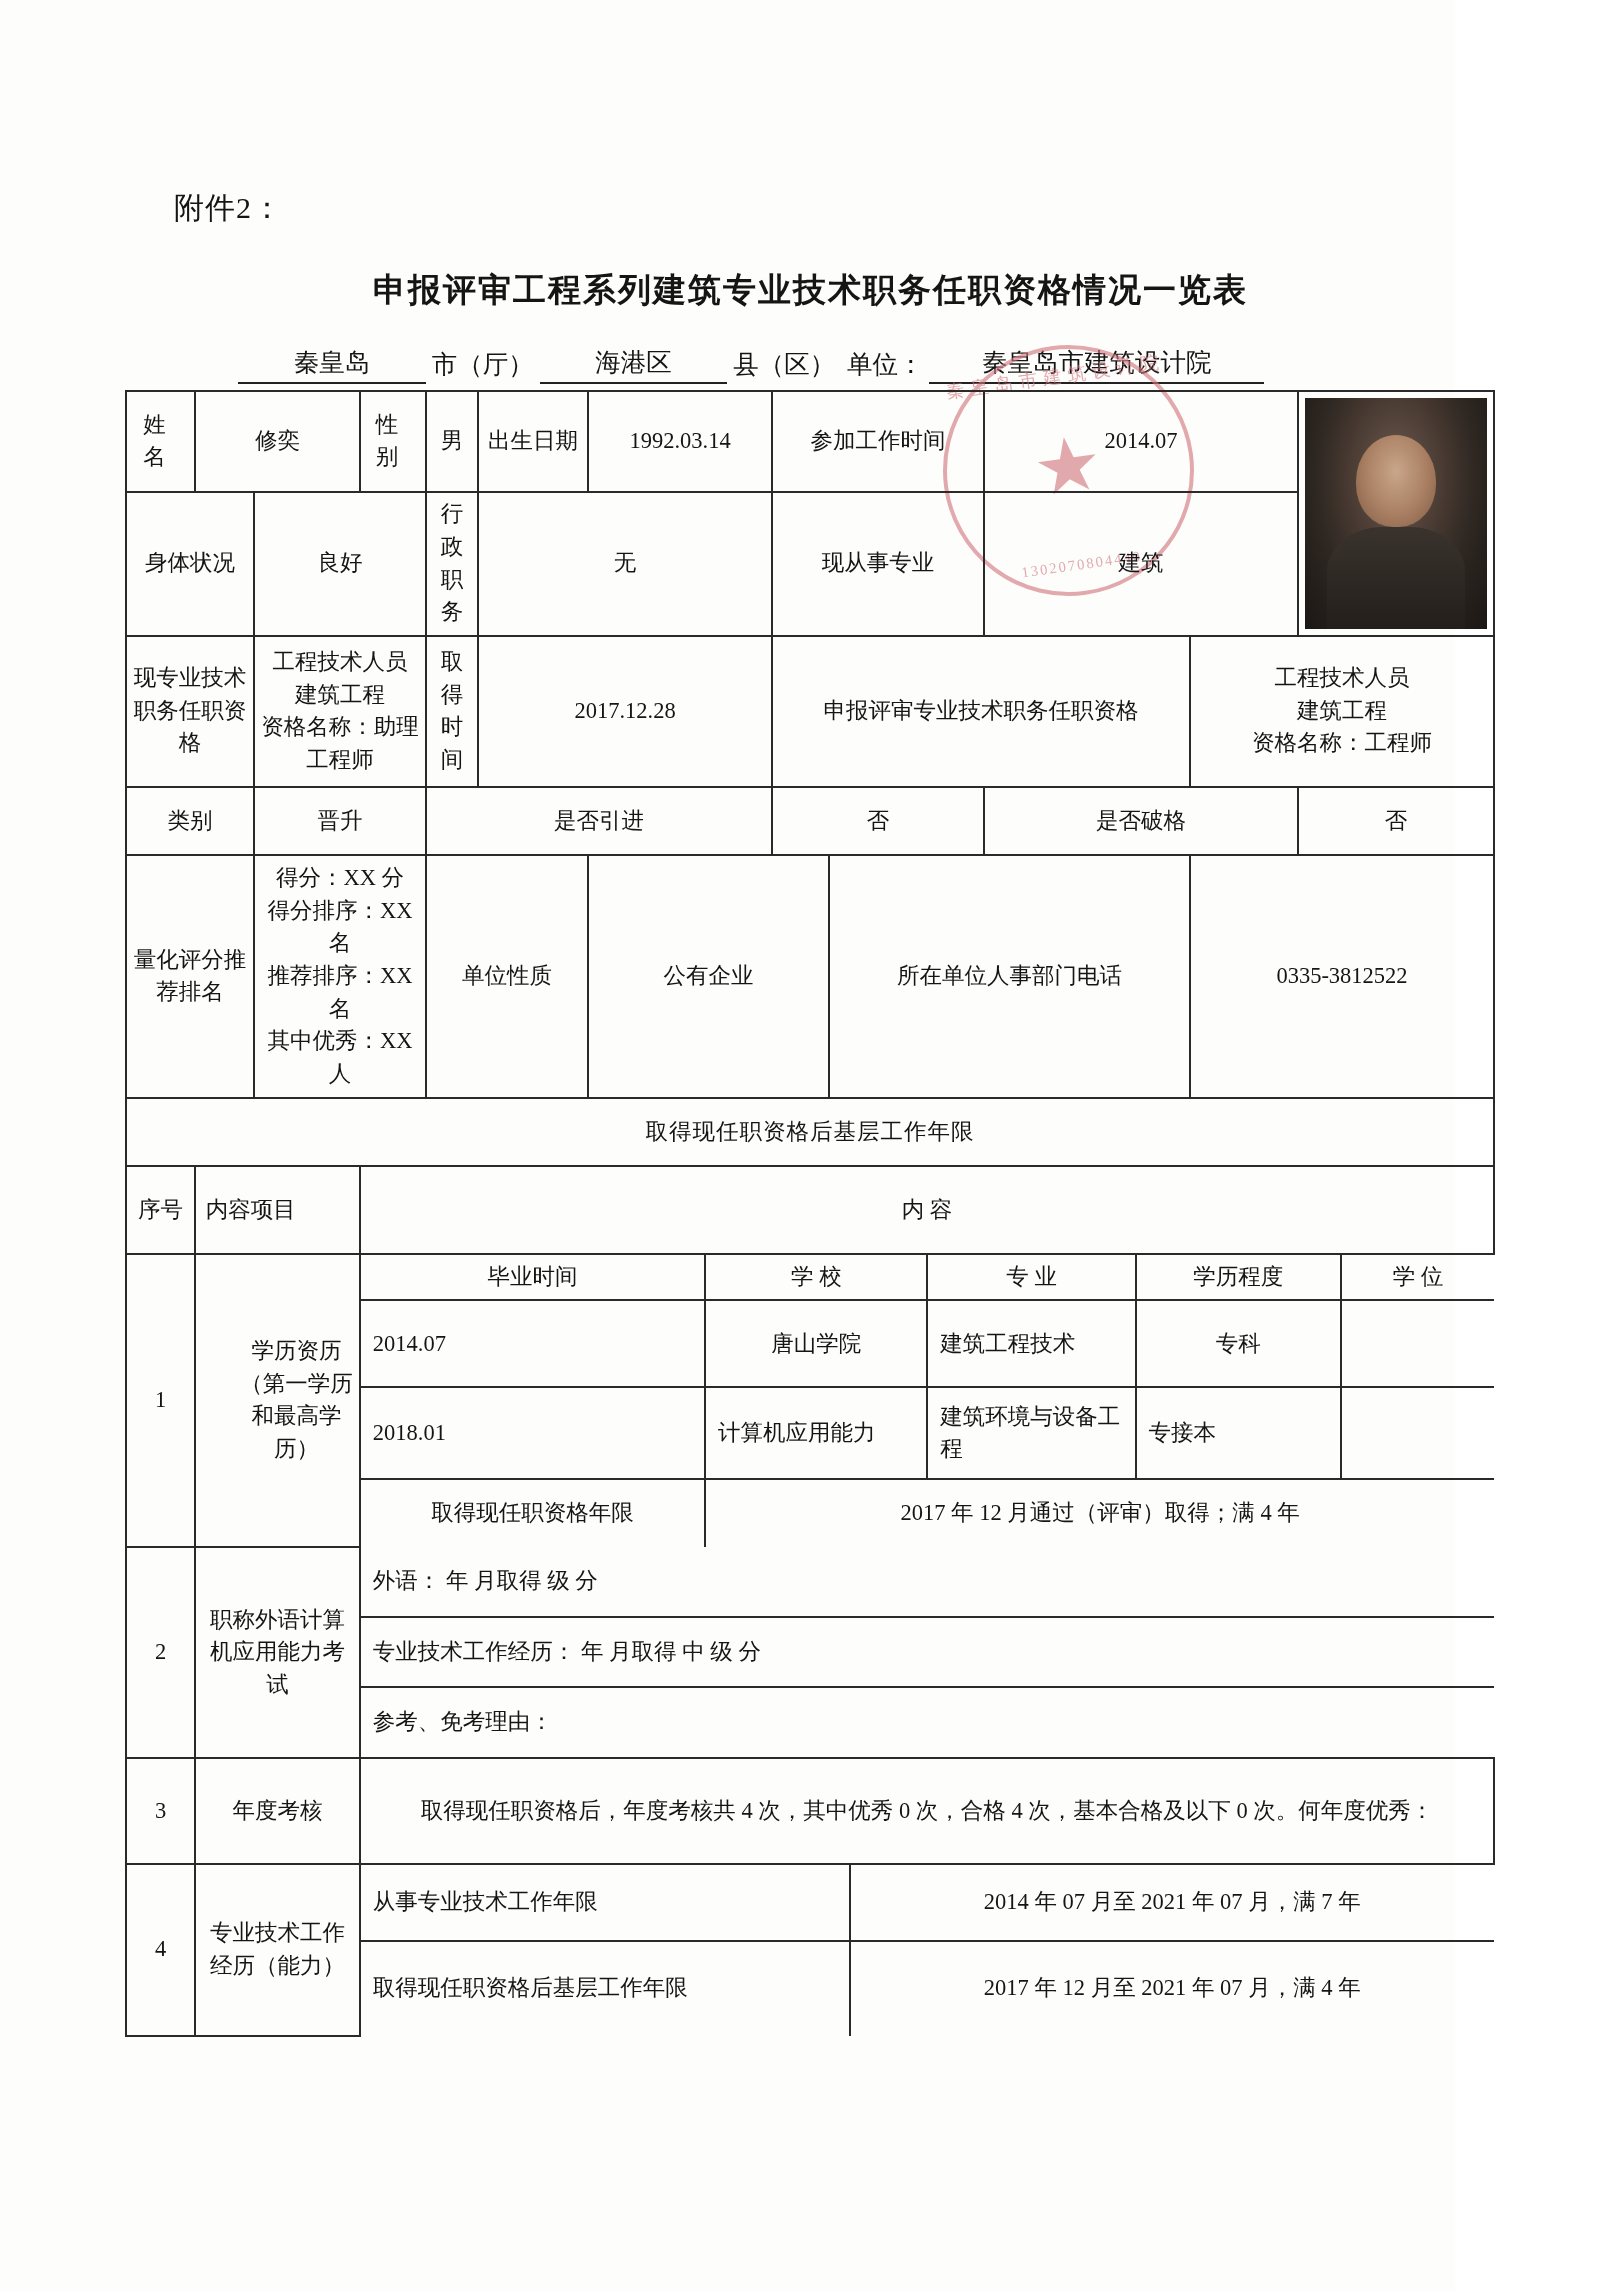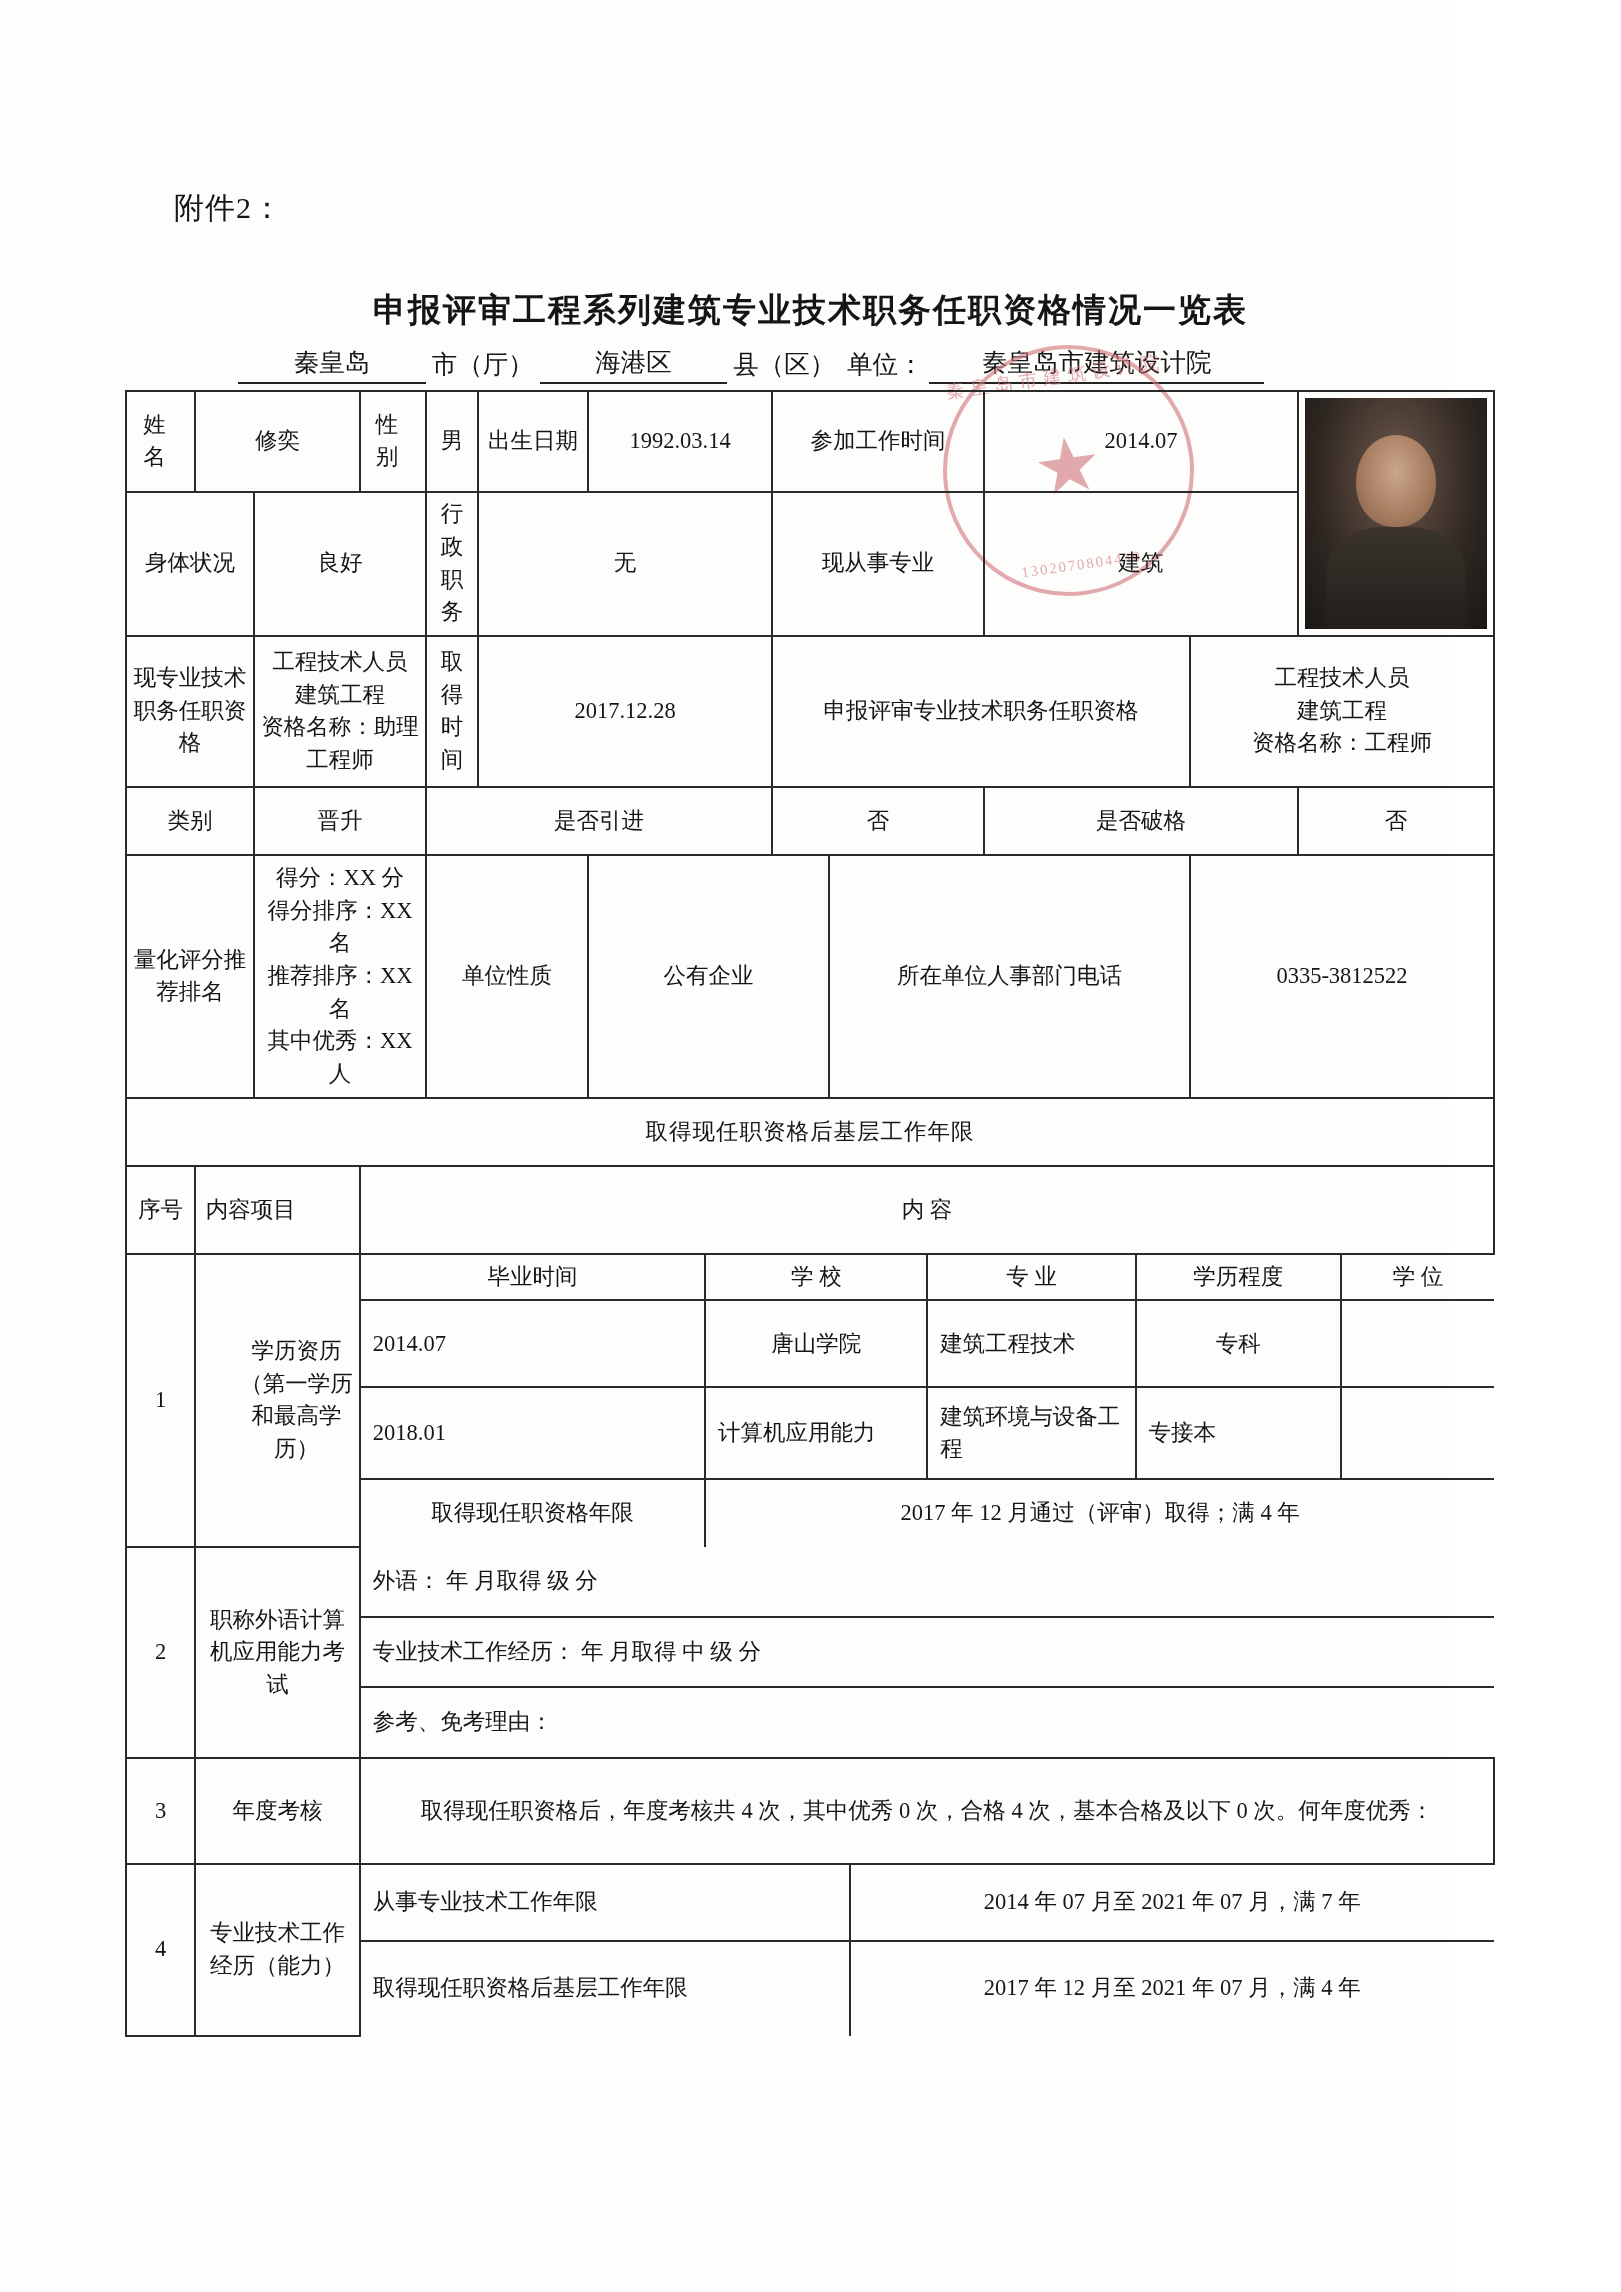--- a/index.html
+++ b/index.html
@@ -25,21 +25,21 @@
   .attachment-label {
     position: absolute;
     left: 174px;
     top: 188px;
     font-size: 30px;
     letter-spacing: 1px;
   }
   .doc-title {
     position: absolute;
     left: 0;
-    top: 288px;
+    top: 268px;
     width: 1621px;
     text-align: center;
     font-size: 33px;
     font-weight: bold;
     letter-spacing: 2px;
   }
   .subline {
     position: absolute;
     left: 238px;
     top: 345px;

